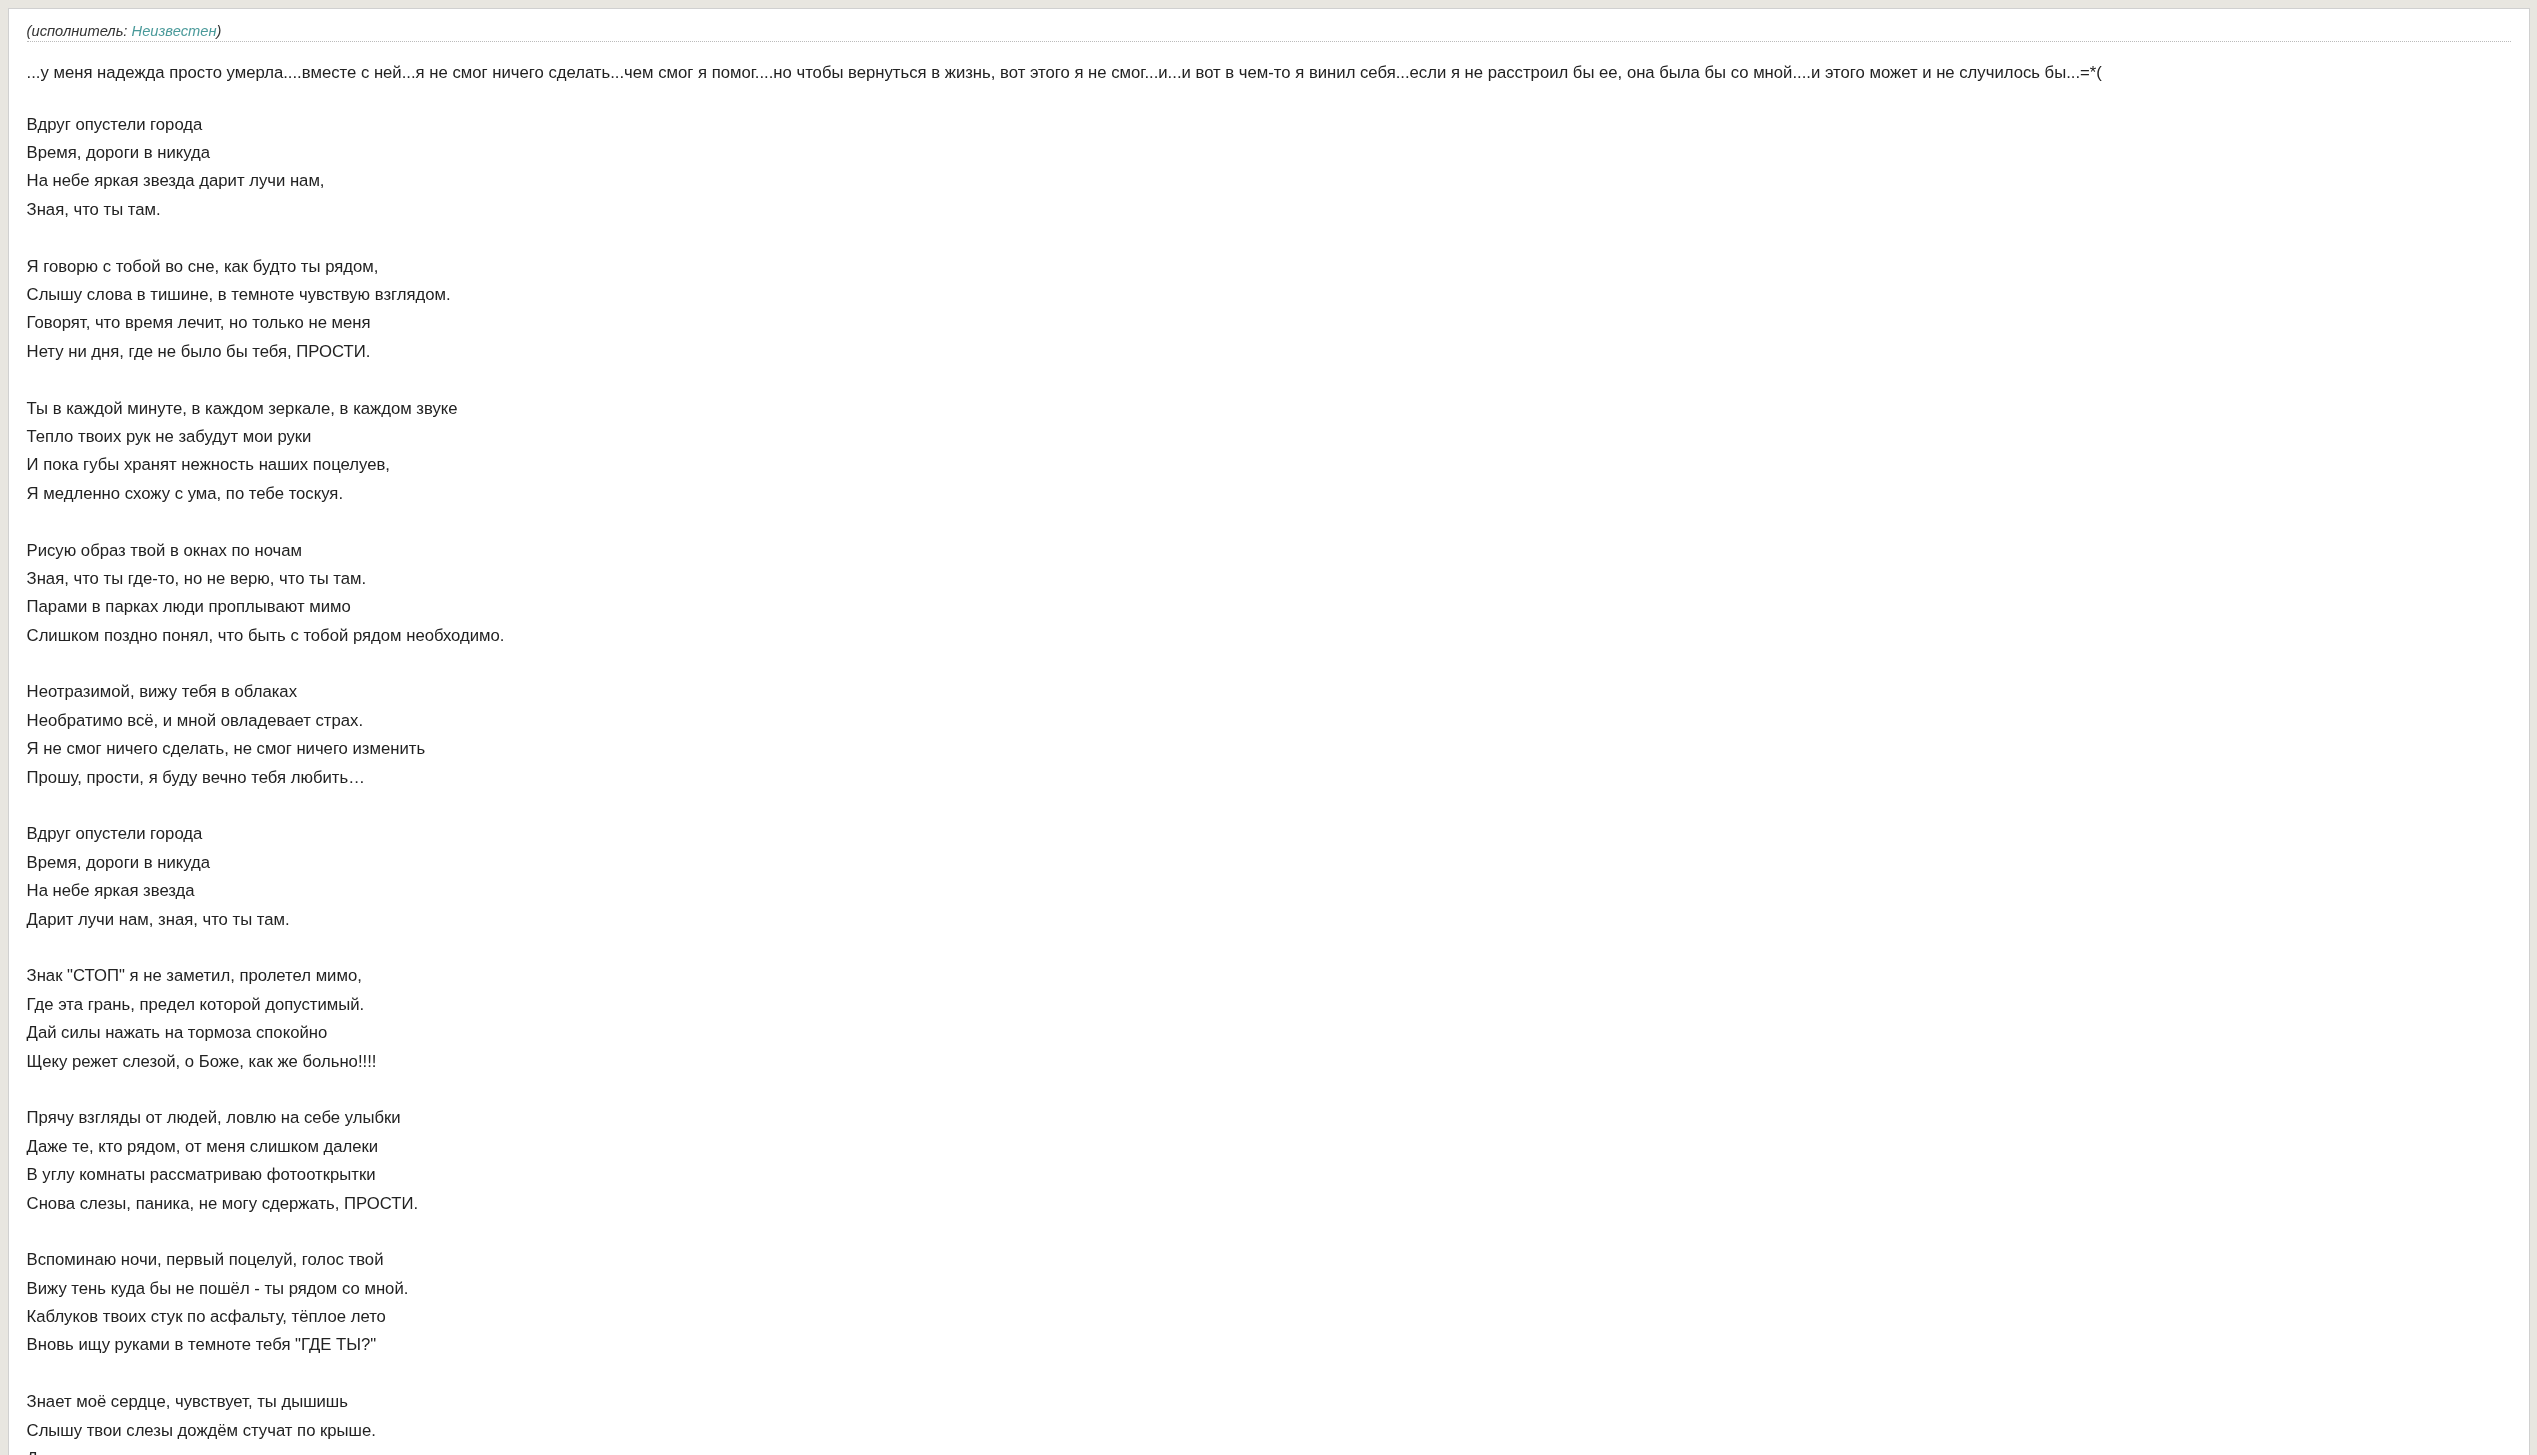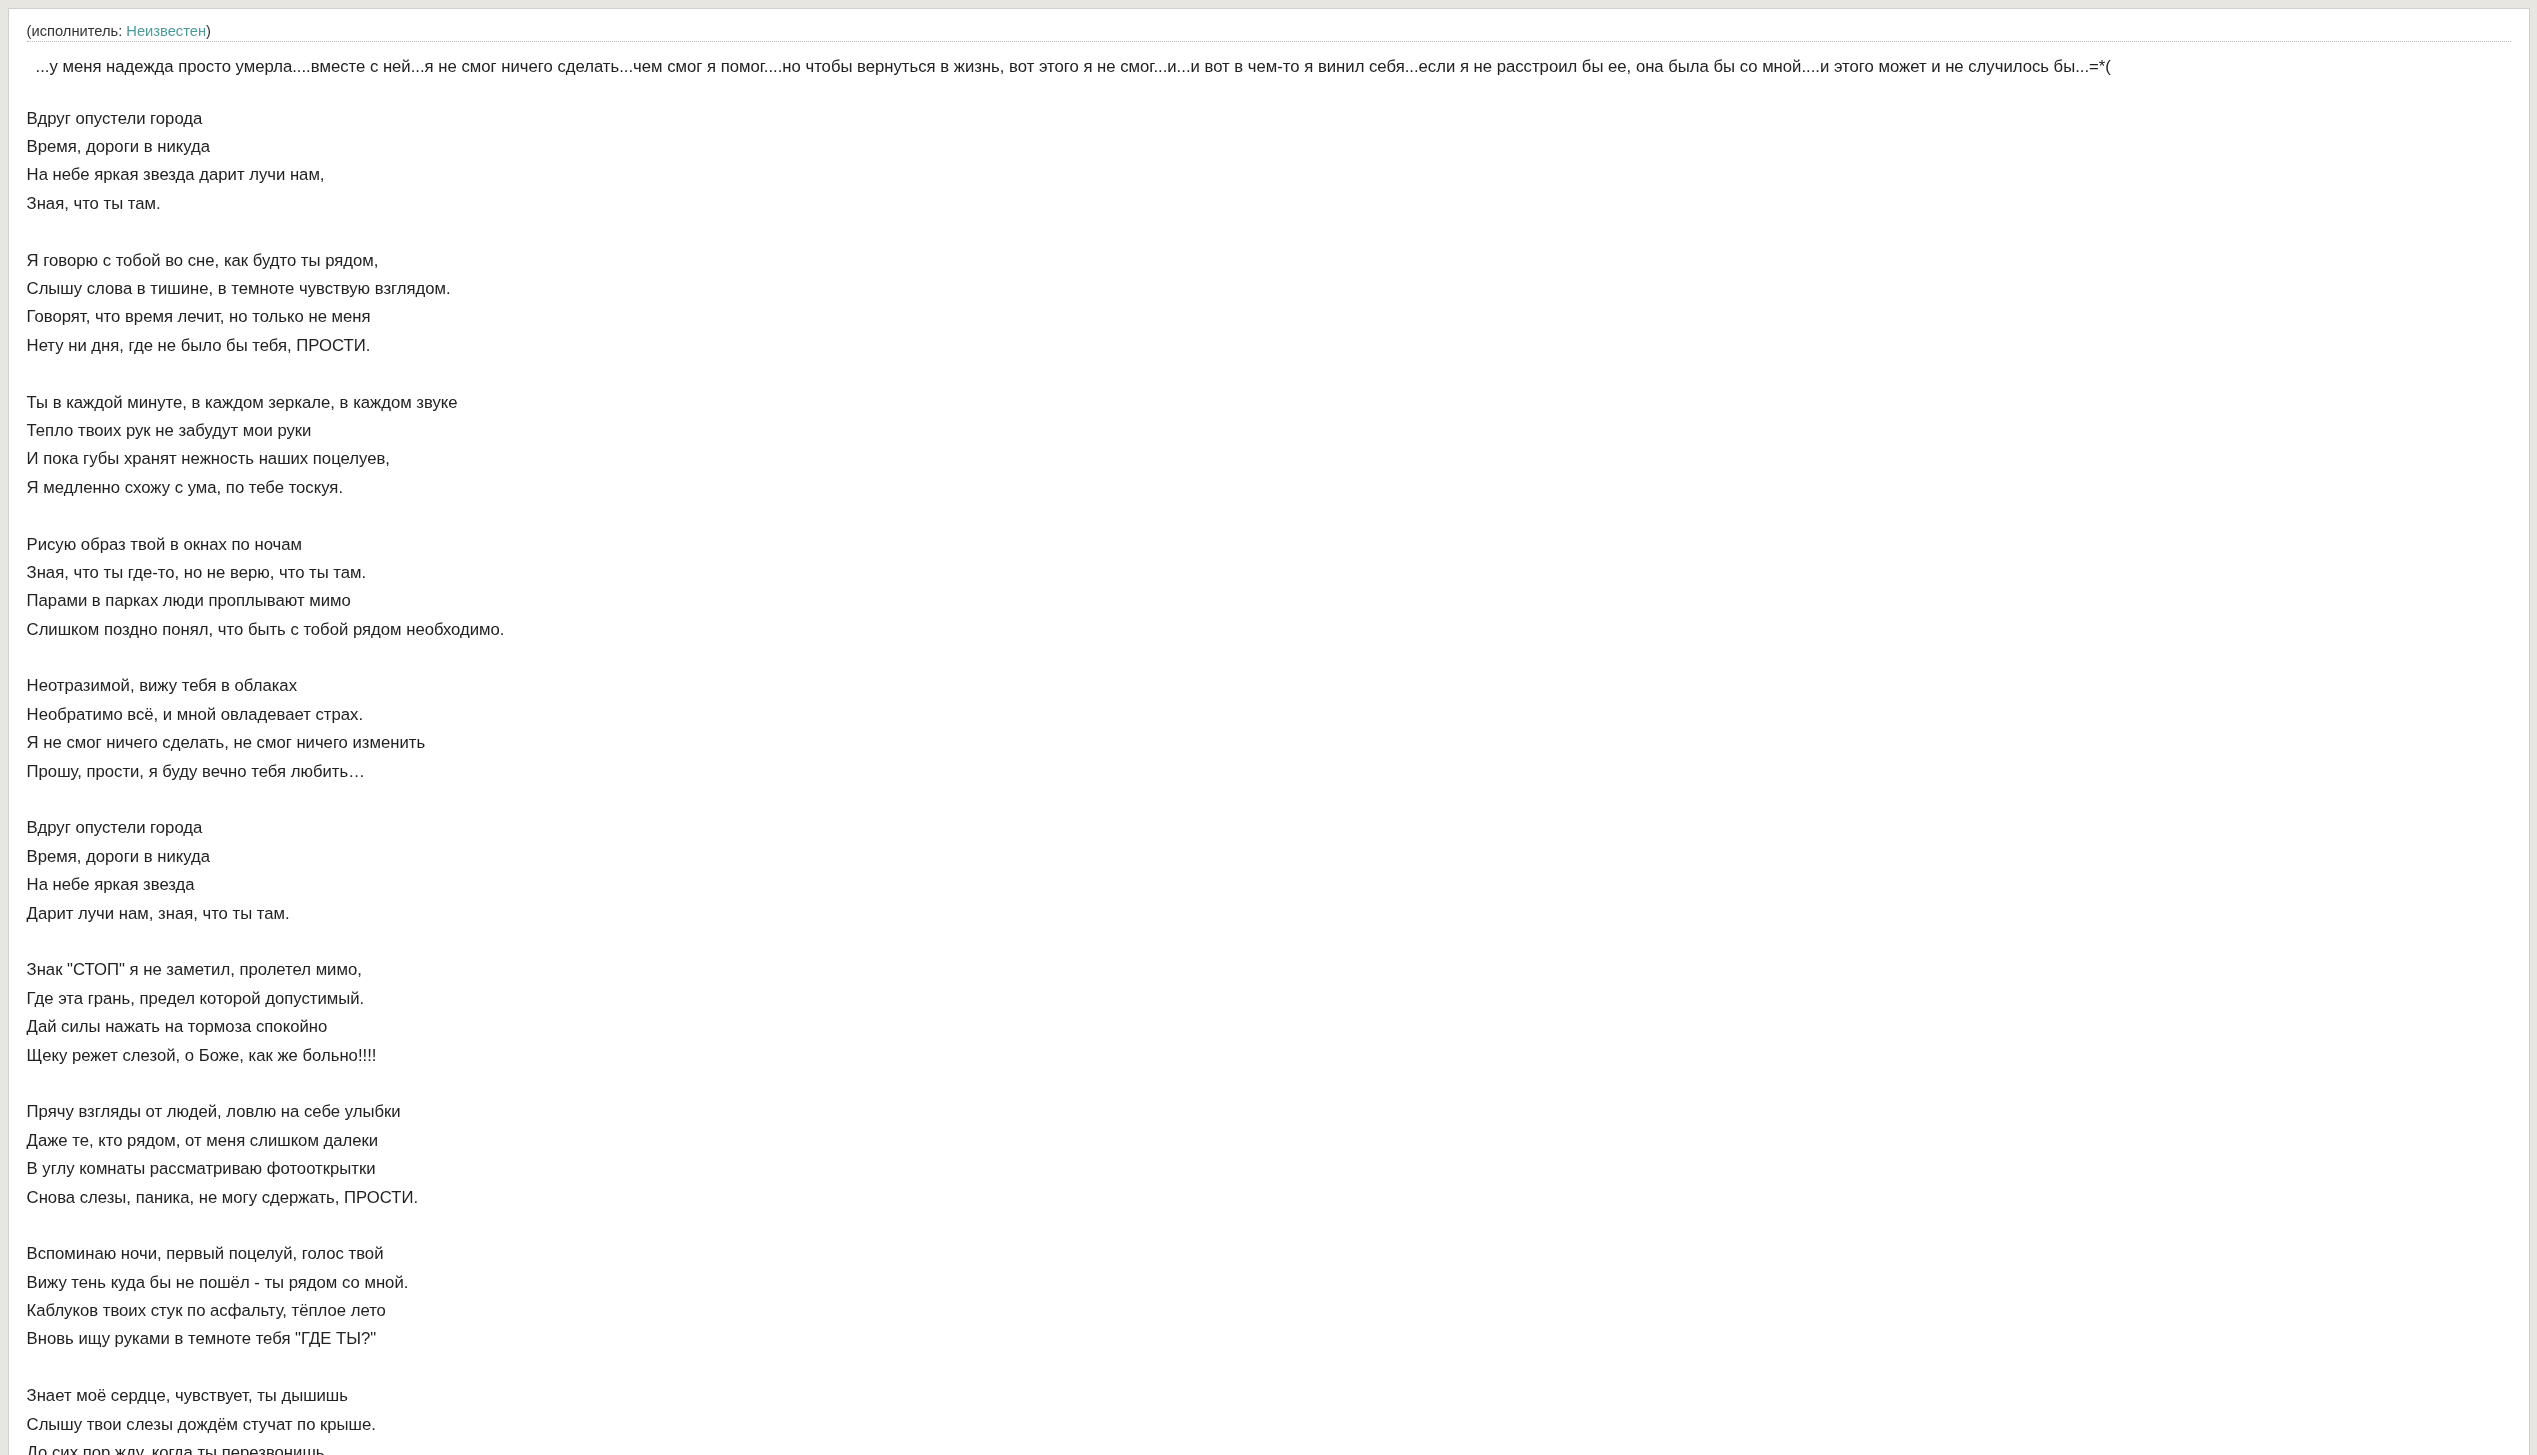--- a/index.html
+++ b/index.html
@@ -20,34 +20,34 @@
       font-size: 23.6px;
       font-weight: normal;
       margin-bottom: 2px;
       font-family: Arial, sans-serif;
     }
     .meta {
       font-size: 14.7px;
       color: #333;
       border-bottom: 1px dotted #bbb;
       padding-bottom: 2px;
-      margin-bottom: 11px;
+      margin-bottom: 17px;
+      font-style: italic;
     }
     .artist-link {
       color: #4a9a9a;
       text-decoration: none;
     }
     .meta-paren { color: #333; }
     .quote {
       font-size: 16.7px;
       color: #222;
       margin-bottom: 23.6px;
       white-space: nowrap;
       line-height: 1.7;
-      margin-left: 9px;
     }
     .lyrics {
       font-size: 16.7px;
       color: #222;
       line-height: 1.7;
       white-space: pre-wrap;
     }
   </style>
 </head>
 <body>

